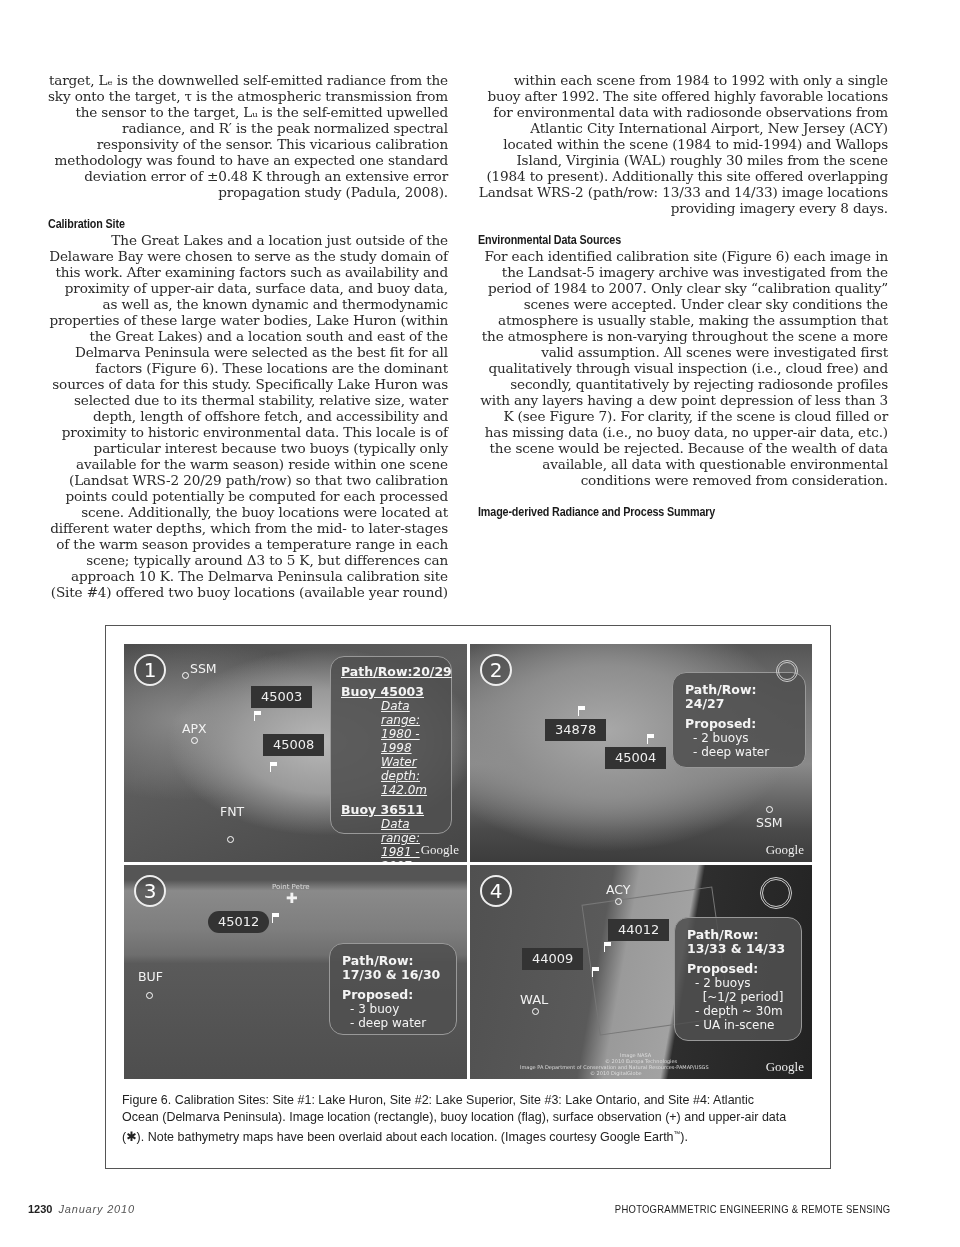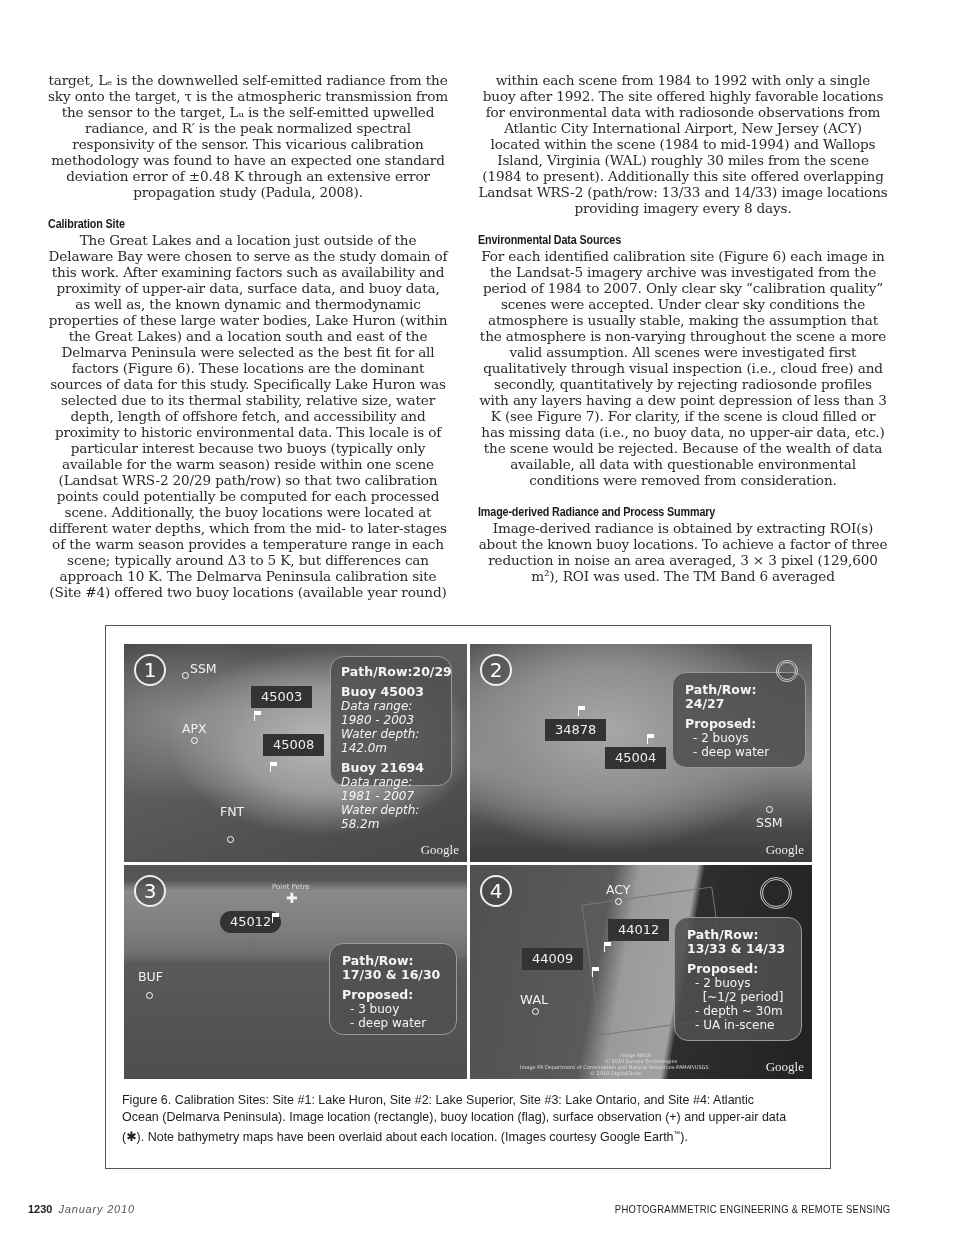--- a/index.html
+++ b/index.html
@@ -1,20 +1,20 @@
 <!DOCTYPE html>
 <html><head>
 <meta charset="utf-8">
 <style>
   html, body { margin:0; padding:0; background:#ffffff; }
   body { width:960px; height:1247px; position:relative; overflow:hidden; color:#2a2a2a; }
   .col { position:absolute; top:72px; font-family:"DejaVu Serif", serif; font-size:13.6px; line-height:16px; letter-spacing:-0.15px; }
   .col.left { left:48px; width:400px; }
   .col.right { left:478px; width:410px; }
-  .col p { margin:0; text-align:center; }
+  .col p { margin:0; text-align:right; }
   .h { font-family:"Liberation Sans", sans-serif; font-weight:bold; font-size:12.5px; line-height:15px; color:#1a1a1a; transform:scaleX(0.86); transform-origin:left; white-space:nowrap; }
   .gap { height:17px; }
 
   .figure { position:absolute; left:105px; top:625px; width:724px; height:542px; border:1.5px solid #555; background:#fff; }
   .maps { position:absolute; left:18px; top:18px; width:688px; height:435px; background:#fff; }
   .panel { position:absolute; overflow:hidden; }
   .p1 { left:0; top:0; width:343px; height:218px; background:
         radial-gradient(ellipse at 58% 45%, #b8b8b8 0%, #9a9a9a 30%, transparent 55%),
         radial-gradient(ellipse at 18% 35%, #8a8a8a 0%, transparent 40%),
         linear-gradient(160deg, #4c4c4c 0%, #5e5e5e 40%, #454545 100%); }
@@ -29,21 +29,21 @@
   .num { position:absolute; left:10px; top:10px; width:28px; height:28px; border:2.5px solid #eee; border-radius:50%; color:#fff;
          font-family:"DejaVu Sans", sans-serif; font-size:20px; line-height:28px; text-align:center; background:rgba(70,70,70,0.6); }
   .tag { position:absolute; background:#333; color:#f0f0f0; font-family:"DejaVu Sans", sans-serif; font-size:13px; line-height:22px; padding:0 10px; }
   .lbl { position:absolute; color:#f2f2f2; font-family:"DejaVu Sans", sans-serif; font-size:12.5px; line-height:14px; }
   .pin { position:absolute; width:5px; height:5px; border:1.5px solid #fff; border-radius:50%; }
   .flag { position:absolute; width:7px; height:10px; border-left:1.5px solid #fff; }
   .flag::after { content:""; position:absolute; left:0; top:0; width:6px; height:4px; background:#fff; }
   .info { position:absolute; background:rgba(80,80,80,0.88); border:1px solid #999; border-radius:14px; color:#f4f4f4;
           font-family:"DejaVu Sans", sans-serif; font-size:12px; line-height:14px; padding:10px 12px; box-sizing:border-box; }
   .info .b { font-weight:bold; font-size:12.5px; }
-  .info .i { font-style:italic; }
+  .info .i { font-style:italic;margin-left:40px; }
   .info .li { padding-left:8px; white-space:pre; }
   .google { position:absolute; right:8px; bottom:4px; color:#eee; font-family:"Liberation Serif", serif; font-size:13px; }
   .credit { position:absolute; color:#ddd; font-family:"DejaVu Sans", sans-serif; font-size:5px; line-height:6px; }
   .rect4 { position:absolute; left:120px; top:30px; width:130px; height:130px; border:1px solid #777; transform:rotate(-8deg); }
   .compass { position:absolute; right:20px; top:12px; width:26px; height:26px; border:3px double #ccc; border-radius:50%; }
 
   .caption { position:absolute; left:16px; top:465px; width:700px; font-family:"Liberation Sans", sans-serif; font-size:13px; line-height:17px; color:#222;
              transform:scaleX(0.96); transform-origin:left; }
   .caption sup { font-size:7px; }
 
@@ -63,48 +63,47 @@
   <p>The Great Lakes and a location just outside of the Delaware Bay were chosen to serve as the study domain of this work. After examining factors such as availability and proximity of upper-air data, surface data, and buoy data, as well as, the known dynamic and thermodynamic properties of these large water bodies, Lake Huron (within the Great Lakes) and a location south and east of the Delmarva Peninsula were selected as the best fit for all factors (Figure 6). These locations are the dominant sources of data for this study. Specifically Lake Huron was selected due to its thermal stability, relative size, water depth, length of offshore fetch, and accessibility and proximity to historic environmental data. This locale is of particular interest because two buoys (typically only available for the warm season) reside within one scene (Landsat WRS-2 20/29 path/row) so that two calibration points could potentially be computed for each processed scene. Additionally, the buoy locations were located at different water depths, which from the mid- to later-stages of the warm season provides a temperature range in each scene; typically around Δ3 to 5 K, but differences can approach 10 K. The Delmarva Peninsula calibration site (Site #4) offered two buoy locations (available year round)</p>
 </div>
 
 <div class="col right">
   <p>within each scene from 1984 to 1992 with only a single buoy after 1992. The site offered highly favorable locations for environmental data with radiosonde observations from Atlantic City International Airport, New Jersey (ACY) located within the scene (1984 to mid-1994) and Wallops Island, Virginia (WAL) roughly 30 miles from the scene (1984 to present). Additionally this site offered overlapping Landsat WRS-2 (path/row: 13/33 and 14/33) image locations providing imagery every 8 days.</p>
   <div class="gap"></div>
   <div class="h">Environmental Data Sources</div>
   <p>For each identified calibration site (Figure 6) each image in the Landsat-5 imagery archive was investigated from the period of 1984 to 2007. Only clear sky “calibration quality” scenes were accepted. Under clear sky conditions the atmosphere is usually stable, making the assumption that the atmosphere is non-varying throughout the scene a more valid assumption. All scenes were investigated first qualitatively through visual inspection (i.e., cloud free) and secondly, quantitatively by rejecting radiosonde profiles with any layers having a dew point depression of less than 3 K (see Figure 7). For clarity, if the scene is cloud filled or has missing data (i.e., no buoy data, no upper-air data, etc.) the scene would be rejected. Because of the wealth of data available, all data with questionable environmental conditions were removed from consideration.</p>
   <div class="gap"></div>
   <div class="h">Image-derived Radiance and Process Summary</div>
-  <p>Image-derived radiance is obtained by extracting ROI(s) about the known buoy locations. To achieve a factor of three reduction in noise an area averaged, 3 × 3 pixel (129,600 m²), ROI was used. The TM Band 6 averaged</p>
 </div>
 
 <div class="figure">
   <div class="maps">
 
     <div class="panel p1">
       <div class="num">1</div>
       <span class="pin" style="left:58px;top:28px;"></span>
       <span class="lbl" style="left:66px;top:18px;">SSM</span>
       <span class="lbl" style="left:58px;top:78px;">APX</span>
       <span class="pin" style="left:67px;top:93px;"></span>
       <span class="lbl" style="left:96px;top:161px;text-align:right;">FNT</span>
       <span class="pin" style="left:103px;top:192px;"></span>
       <span class="tag" style="left:127px;top:42px;">45003</span>
       <span class="flag" style="left:130px;top:67px;"></span>
       <span class="tag" style="left:139px;top:90px;">45008</span>
       <span class="flag" style="left:146px;top:118px;"></span>
-      <div class="info" style="left:206px;top:12px;width:122px;height:130px;padding:8px 10px;">
+      <div class="info" style="left:206px;top:12px;width:122px;height:178px;padding:8px 10px;text-decoration:underline;">
         <div class="b">Path/Row:20/29</div>
         <div style="height:6px"></div>
         <div class="b">Buoy 45003</div>
         <div class="i">Data range:</div>
-        <div class="i">1980 - 2003</div>
+        <div class="i">1980 - 1998</div>
         <div class="i">Water depth:</div>
         <div class="i">142.0m</div>
         <div style="height:6px"></div>
-        <div class="b">Buoy 21694</div>
+        <div class="b">Buoy 36511</div>
         <div class="i">Data range:</div>
         <div class="i">1981 - 2007</div>
         <div class="i">Water depth:</div>
         <div class="i">58.2m</div>
       </div>
       <span class="google">Google</span>
     </div>
 
     <div class="panel p2">
       <div class="num">2</div>
@@ -123,21 +122,21 @@
       <span class="compass" style="right:14px;top:16px;width:16px;height:16px;"></span>
       <span class="pin" style="left:296px;top:162px;"></span>
       <span class="lbl" style="left:286px;top:172px;">SSM</span>
       <span class="google">Google</span>
     </div>
 
     <div class="panel p3">
       <div class="num">3</div>
       <span class="credit" style="left:148px;top:19px;font-size:7px;">Point Petre</span>
       <span class="lbl" style="left:162px;top:26px;font-size:14px;">✚</span>
-      <span class="tag" style="left:96px;top:46px;border-radius:11px;">45012</span>
+      <span class="tag" style="left:84px;top:46px;border-radius:11px;">45012</span>
       <span class="flag" style="left:148px;top:48px;"></span>
       <span class="lbl" style="left:14px;top:105px;">BUF</span>
       <span class="pin" style="left:22px;top:127px;"></span>
       <div class="info" style="left:205px;top:78px;width:128px;height:92px;">
         <div class="b">Path/Row:</div>
         <div class="b">17/30 &amp; 16/30</div>
         <div style="height:6px"></div>
         <div class="b">Proposed:</div>
         <div class="li">- 3 buoy</div>
         <div class="li">- deep water</div>

